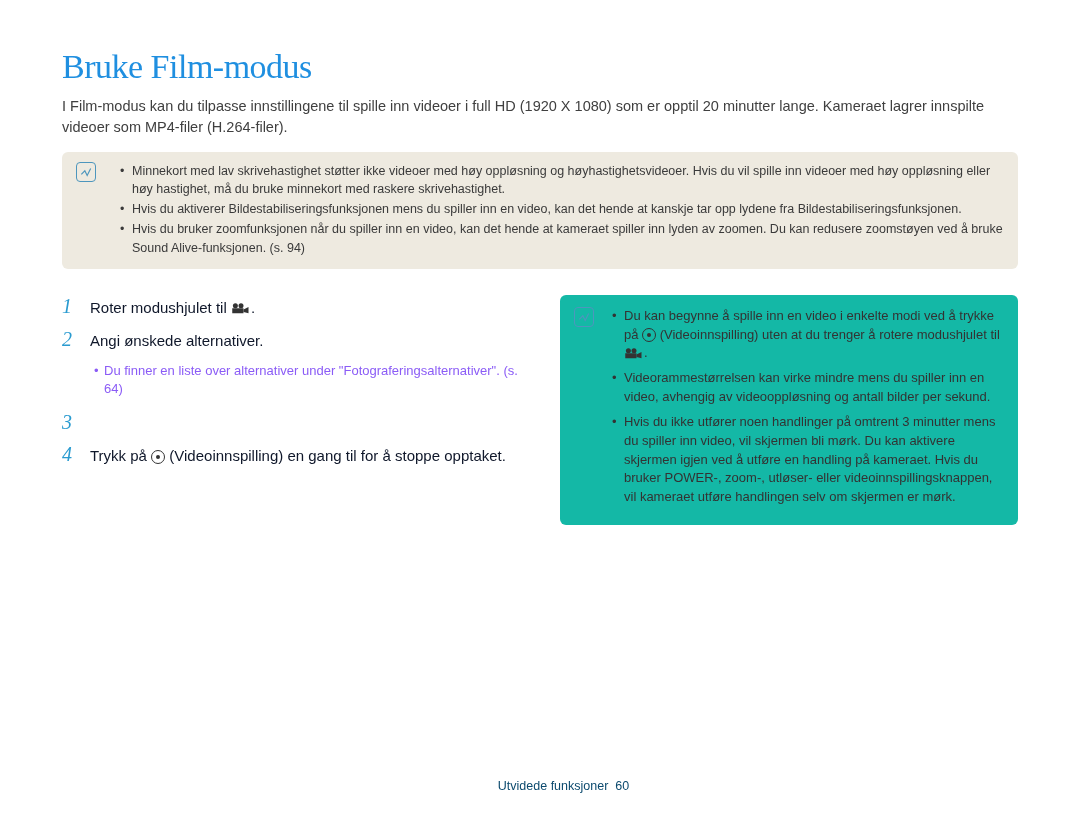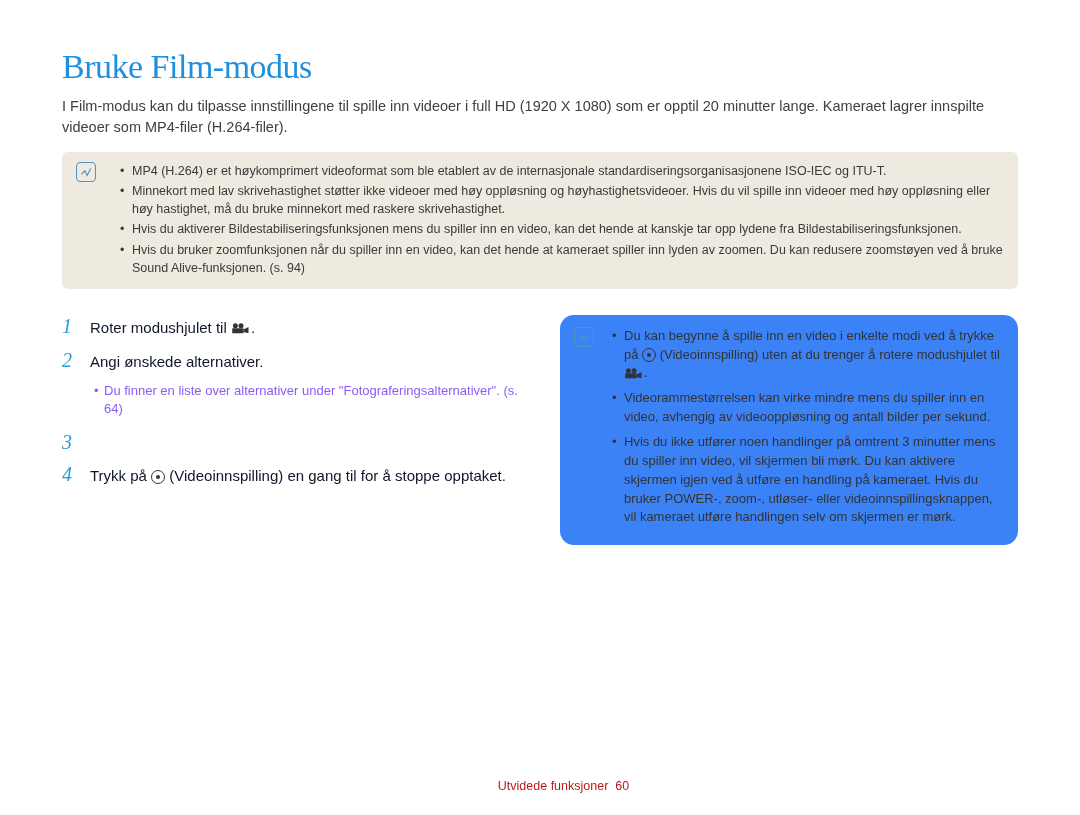--- a/index.html
+++ b/index.html
@@ -108,59 +108,58 @@
   .rec-circle::after {
     content: "";
     position: absolute;
     width: 4px; height: 4px;
     background: #333;
     border-radius: 50%;
     top: 4px; left: 4px;
   }
 
   .side-note {
-    background: #3b82f6;
-    border-radius: 14px;
+    background: #14b8a6;
+    border-radius: 6px;
     padding: 12px 14px 12px 54px;
     position: relative;
     font-size: 13px;
     line-height: 1.45;
     color: #333;
   }
   .side-note ul { list-style: none; }
   .side-note li { position: relative; padding-left: 10px; margin-bottom: 6px; }
   .side-note li::before { content: "•"; position: absolute; left: -2px; top: 0; }
   .side-note .note-icon { top: 12px; }
 
   .footer {
     position: absolute;
     bottom: 22px;
     left: 0; right: 0;
     text-align: center;
     font-size: 12.5px;
-    color: #b91c1c;
+    color: #0c4a6e;
     padding-left: 47px;
   }
   .footer .pg { font-weight: 400; }
 </style>
 </head>
 <body>
 
 <h1 class="title">Bruke Film-modus</h1>
 
 <p class="intro">I Film-modus kan du tilpasse innstillingene til spille inn videoer i full HD (1920 X 1080) som er opptil 20 minutter lange. Kameraet lagrer innspilte videoer som MP4-filer (H.264-filer).</p>
 
 <div class="note-box">
   <span class="note-icon">
     <svg viewBox="0 0 24 24">
         <path d="M4 16 L10 10 L14 18 L20 6"></path>
       </svg>
   </span>
   <ul>
-    <li>MP4 (H.264) er et høykomprimert videoformat som ble etablert av de internasjonale standardiseringsorganisasjonene ISO-IEC og ITU-T.</li>
     <li>Minnekort med lav skrivehastighet støtter ikke videoer med høy oppløsning og høyhastighetsvideoer. Hvis du vil spille inn videoer med høy oppløsning eller høy hastighet, må du bruke minnekort med raskere skrivehastighet.</li>
     <li>Hvis du aktiverer Bildestabiliseringsfunksjonen mens du spiller inn en video, kan det hende at kanskje tar opp lydene fra Bildestabiliseringsfunksjonen.</li>
     <li>Hvis du bruker zoomfunksjonen når du spiller inn en video, kan det hende at kameraet spiller inn lyden av zoomen. Du kan redusere zoomstøyen ved å bruke Sound Alive-funksjonen. (s. 94)</li>
   </ul>
 </div>
 
 <div class="cols">
   <div class="col-left">
 
     <div class="step">

